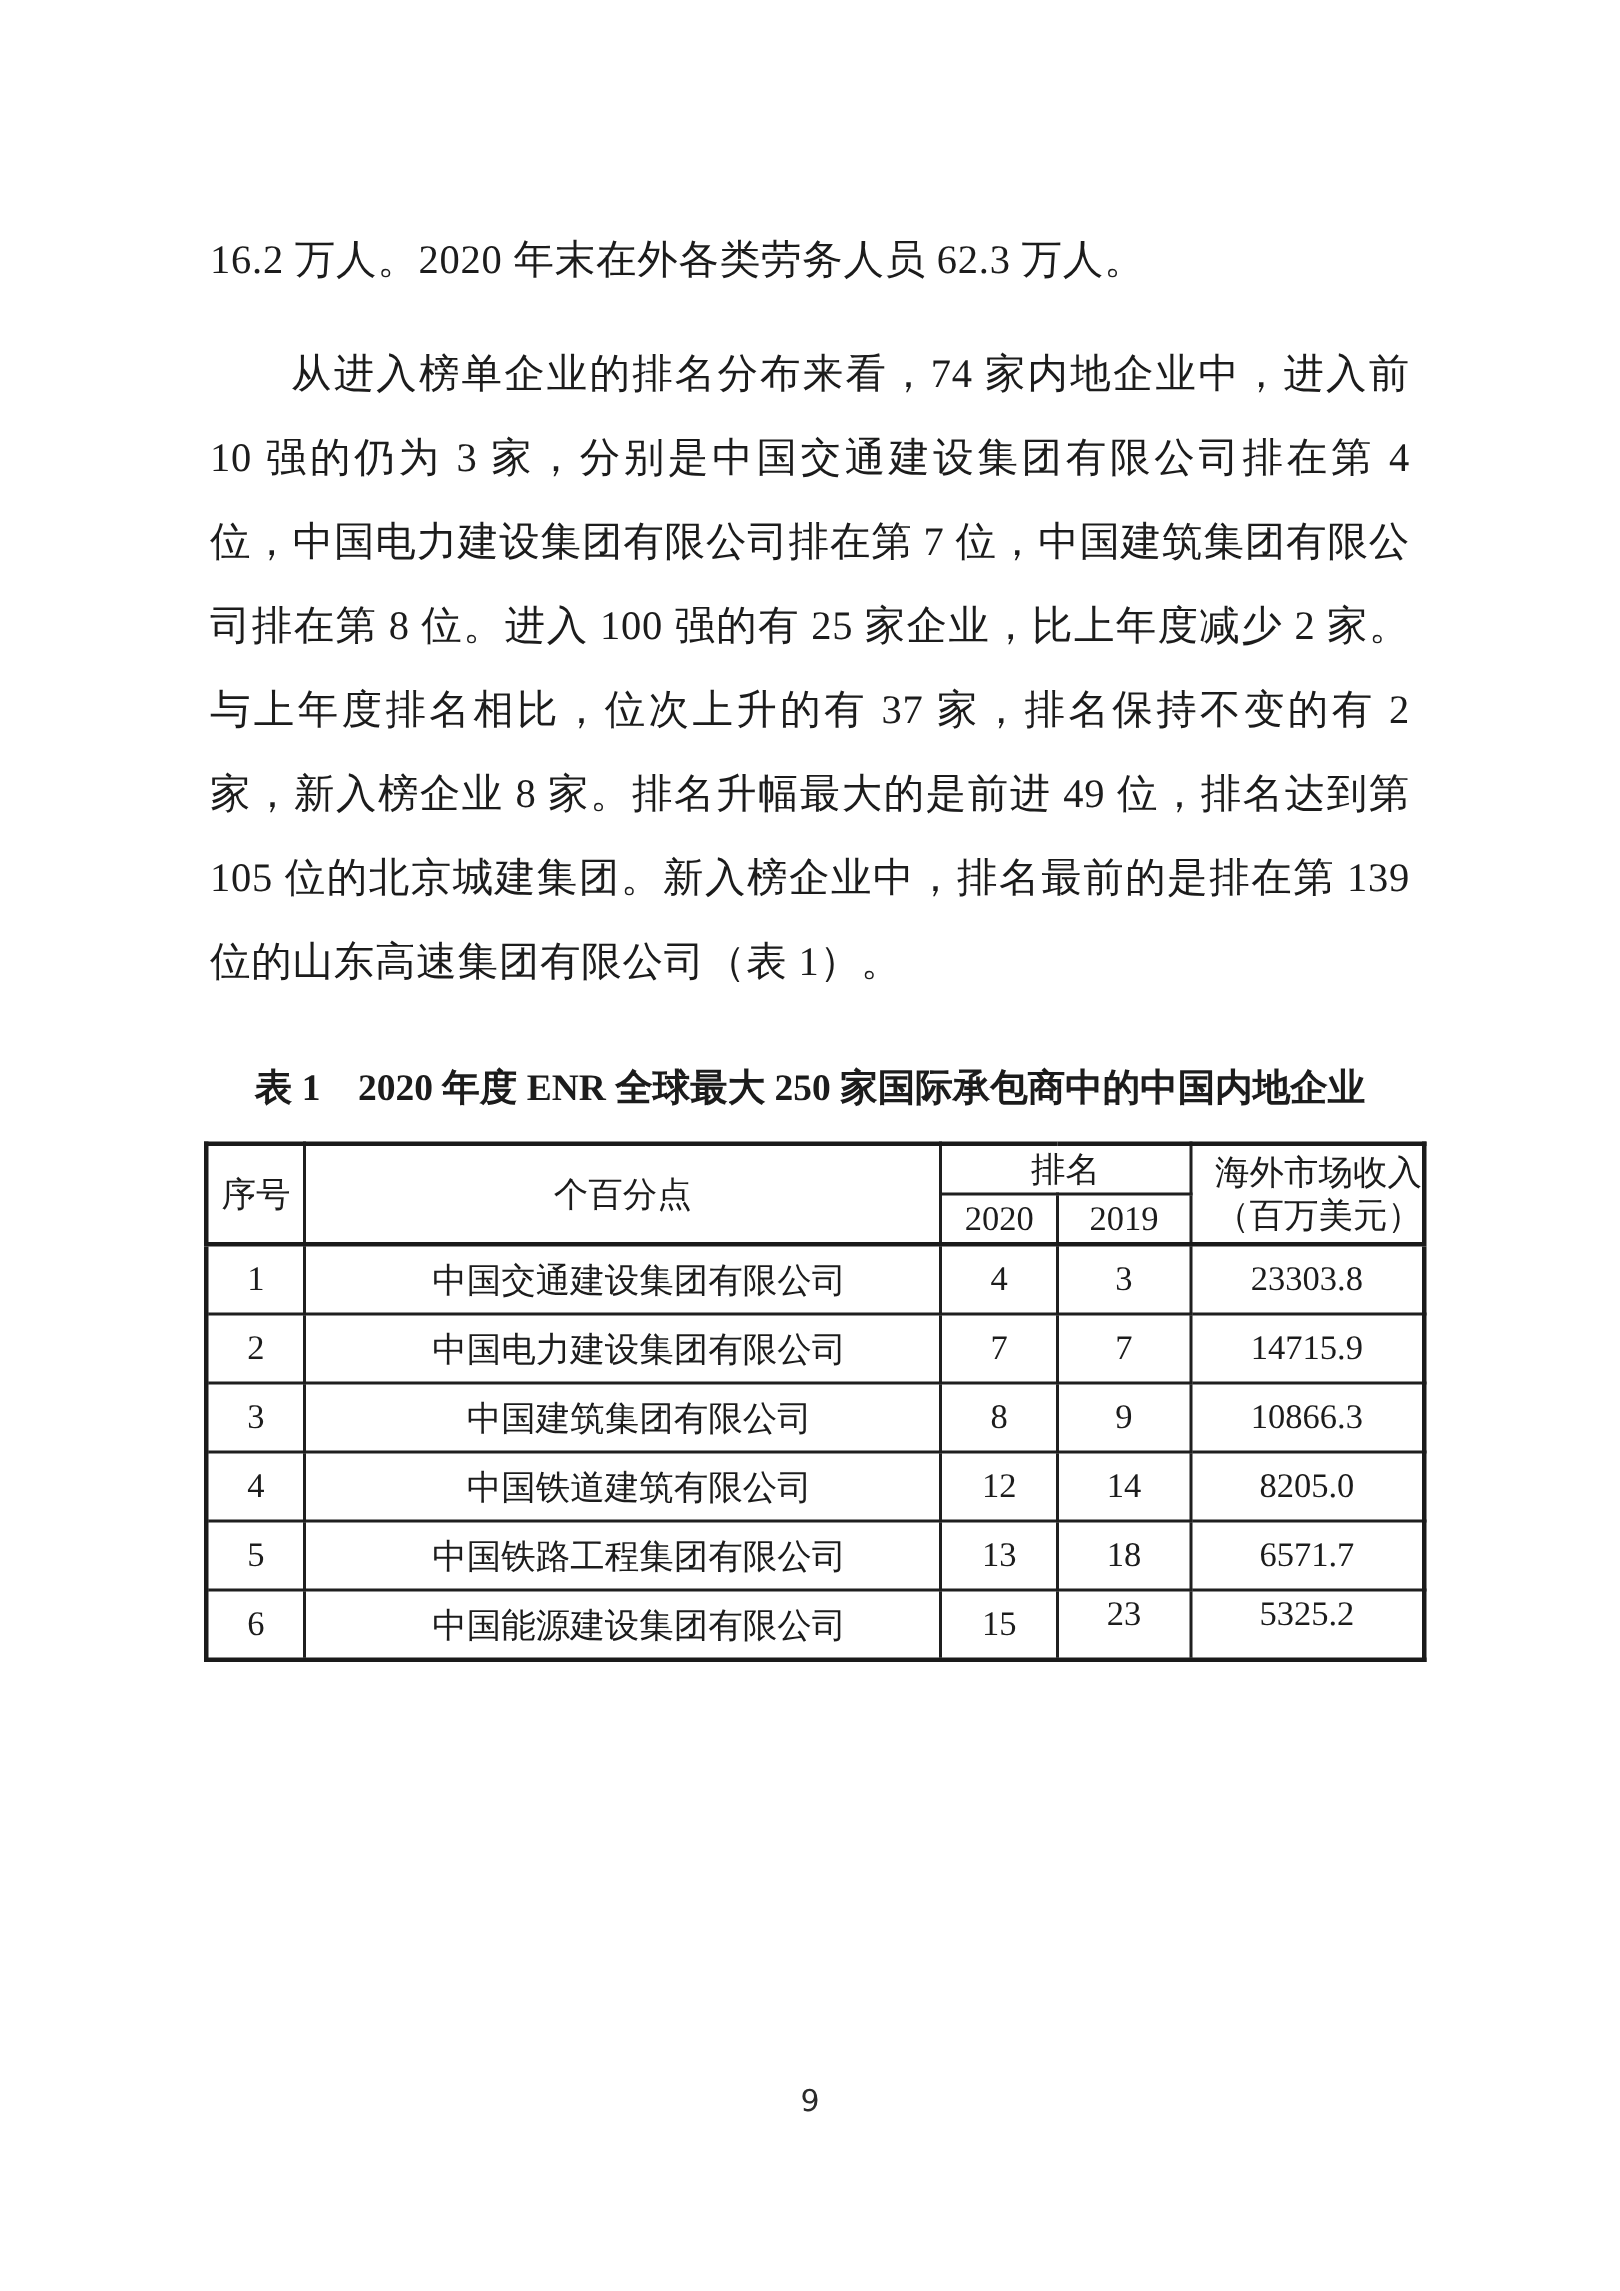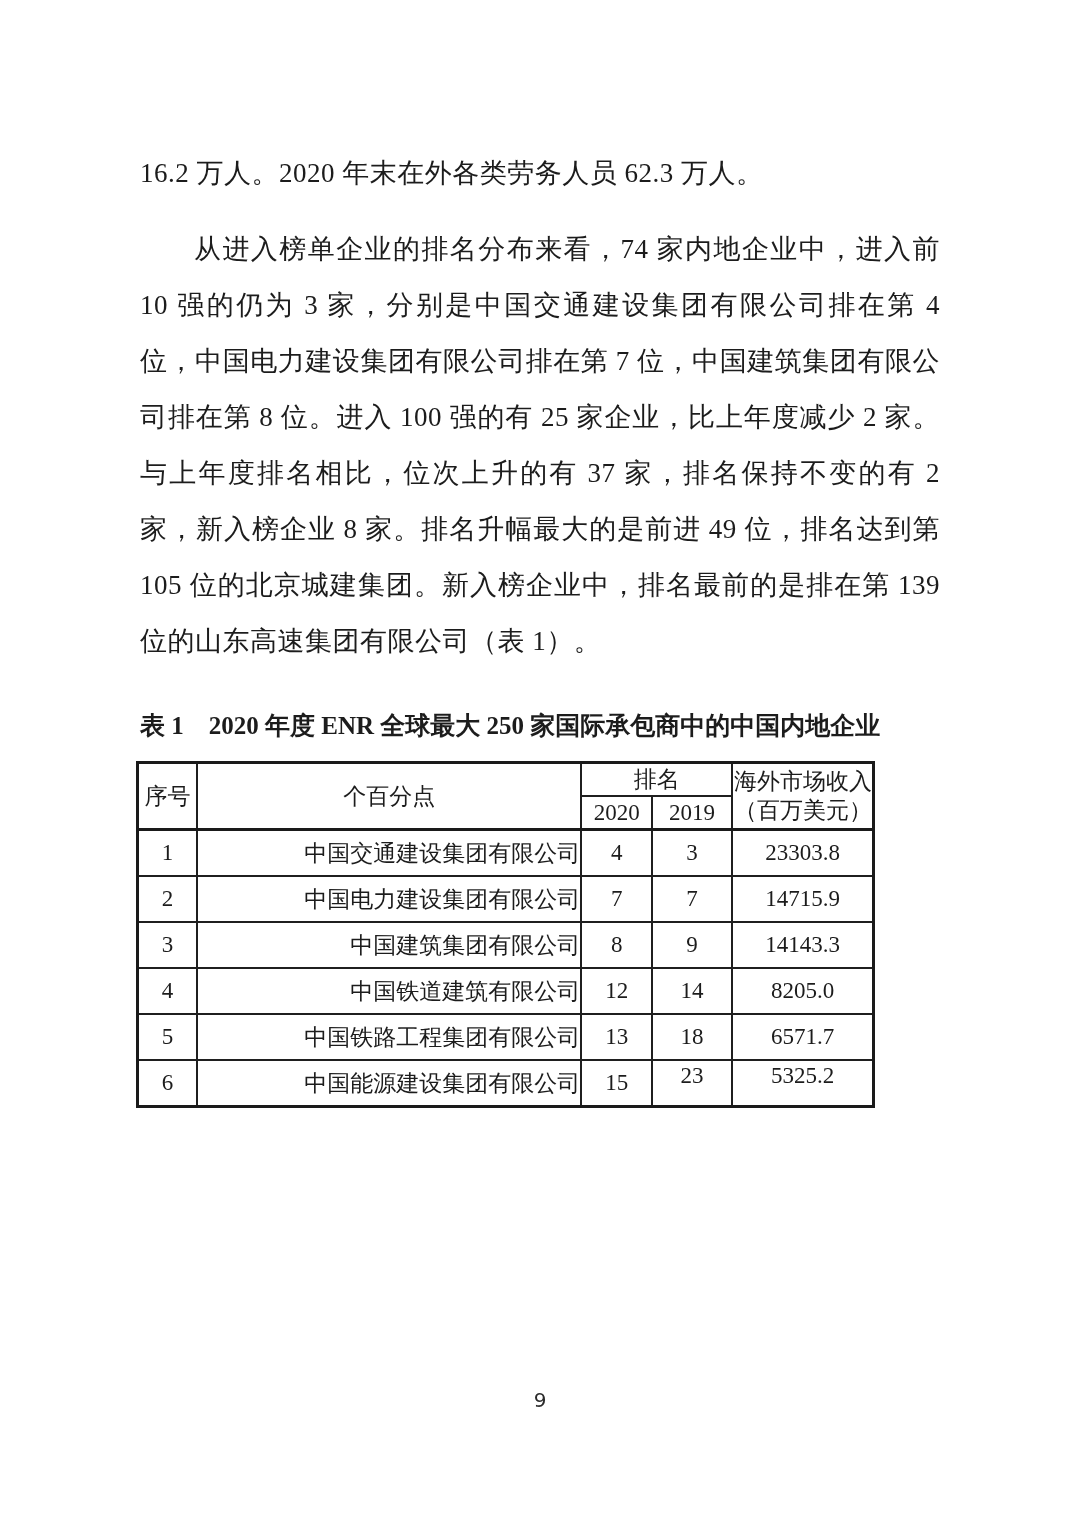--- a/index.html
+++ b/index.html
@@ -27,30 +27,30 @@
     line-height: 56px;
     text-align: justify;
     letter-spacing: 0.5px;
   }
   .para.indent { text-indent: 2em; }
   .para.space-before-sm { margin-top: 14px; }
   .para.space-before-lg { margin-top: 20px; }
 
   .table-caption {
     margin-top: 40px;
-    text-align: left;
+    text-align: center;
     font-size: 25px;
     font-weight: bold;
     line-height: 34px;
   }
 
   table.enr {
     border-collapse: collapse;
     table-layout: fixed;
-    width: 739px;
+    width: 815px;
     margin-left: -4px;
     margin-top: 18px;
     font-size: 23px;
   }
   table.enr th, table.enr td {
     border-top: 2.5px solid #1f1f1f;
     border-bottom: 2.5px solid #1f1f1f;
     border-left: 2px solid #1f1f1f;
     border-right: 2px solid #1f1f1f;
     font-weight: normal;
@@ -58,21 +58,21 @@
     vertical-align: middle;
     padding: 0;
     background: #ffffff;
   }
   table.enr { border: 3px solid #1a1a1a; }
   table.enr thead tr.top-row th { height: 30px; }
   table.enr thead tr.sub-row th { height: 31px; }
   table.enr thead { border-bottom: 3px solid #1a1a1a; }
   table.enr tbody td { height: 44px; }
   table.enr td.company {
-    text-align: right;
+    text-align: center;
     padding-left: 22px;
   }
   .rev-head { display: block; line-height: 29px; text-align: right; }
   .shift-up { position: relative; top: -7px; display: inline-block; font-family: Liberation Serif, serif; }
 
   .page-number {
     position: absolute;
     left: 0;
     width: 100%;
     top: 1388px;
@@ -130,21 +130,21 @@
     <td><span>7</span></td>
     <td><span>7</span></td>
     <td><span>14715.9</span></td>
   </tr>
 
   <tr>
     <td><span>3</span></td>
     <td class="company"><span>中国建筑集团有限公司</span></td>
     <td><span>8</span></td>
     <td><span>9</span></td>
-    <td><span>14143.3</span></td>
+    <td><span>10866.3</span></td>
   </tr>
 
   <tr>
     <td><span>4</span></td>
     <td class="company"><span>中国铁道建筑有限公司</span></td>
     <td><span>12</span></td>
     <td><span>14</span></td>
     <td><span>8205.0</span></td>
   </tr>
 

